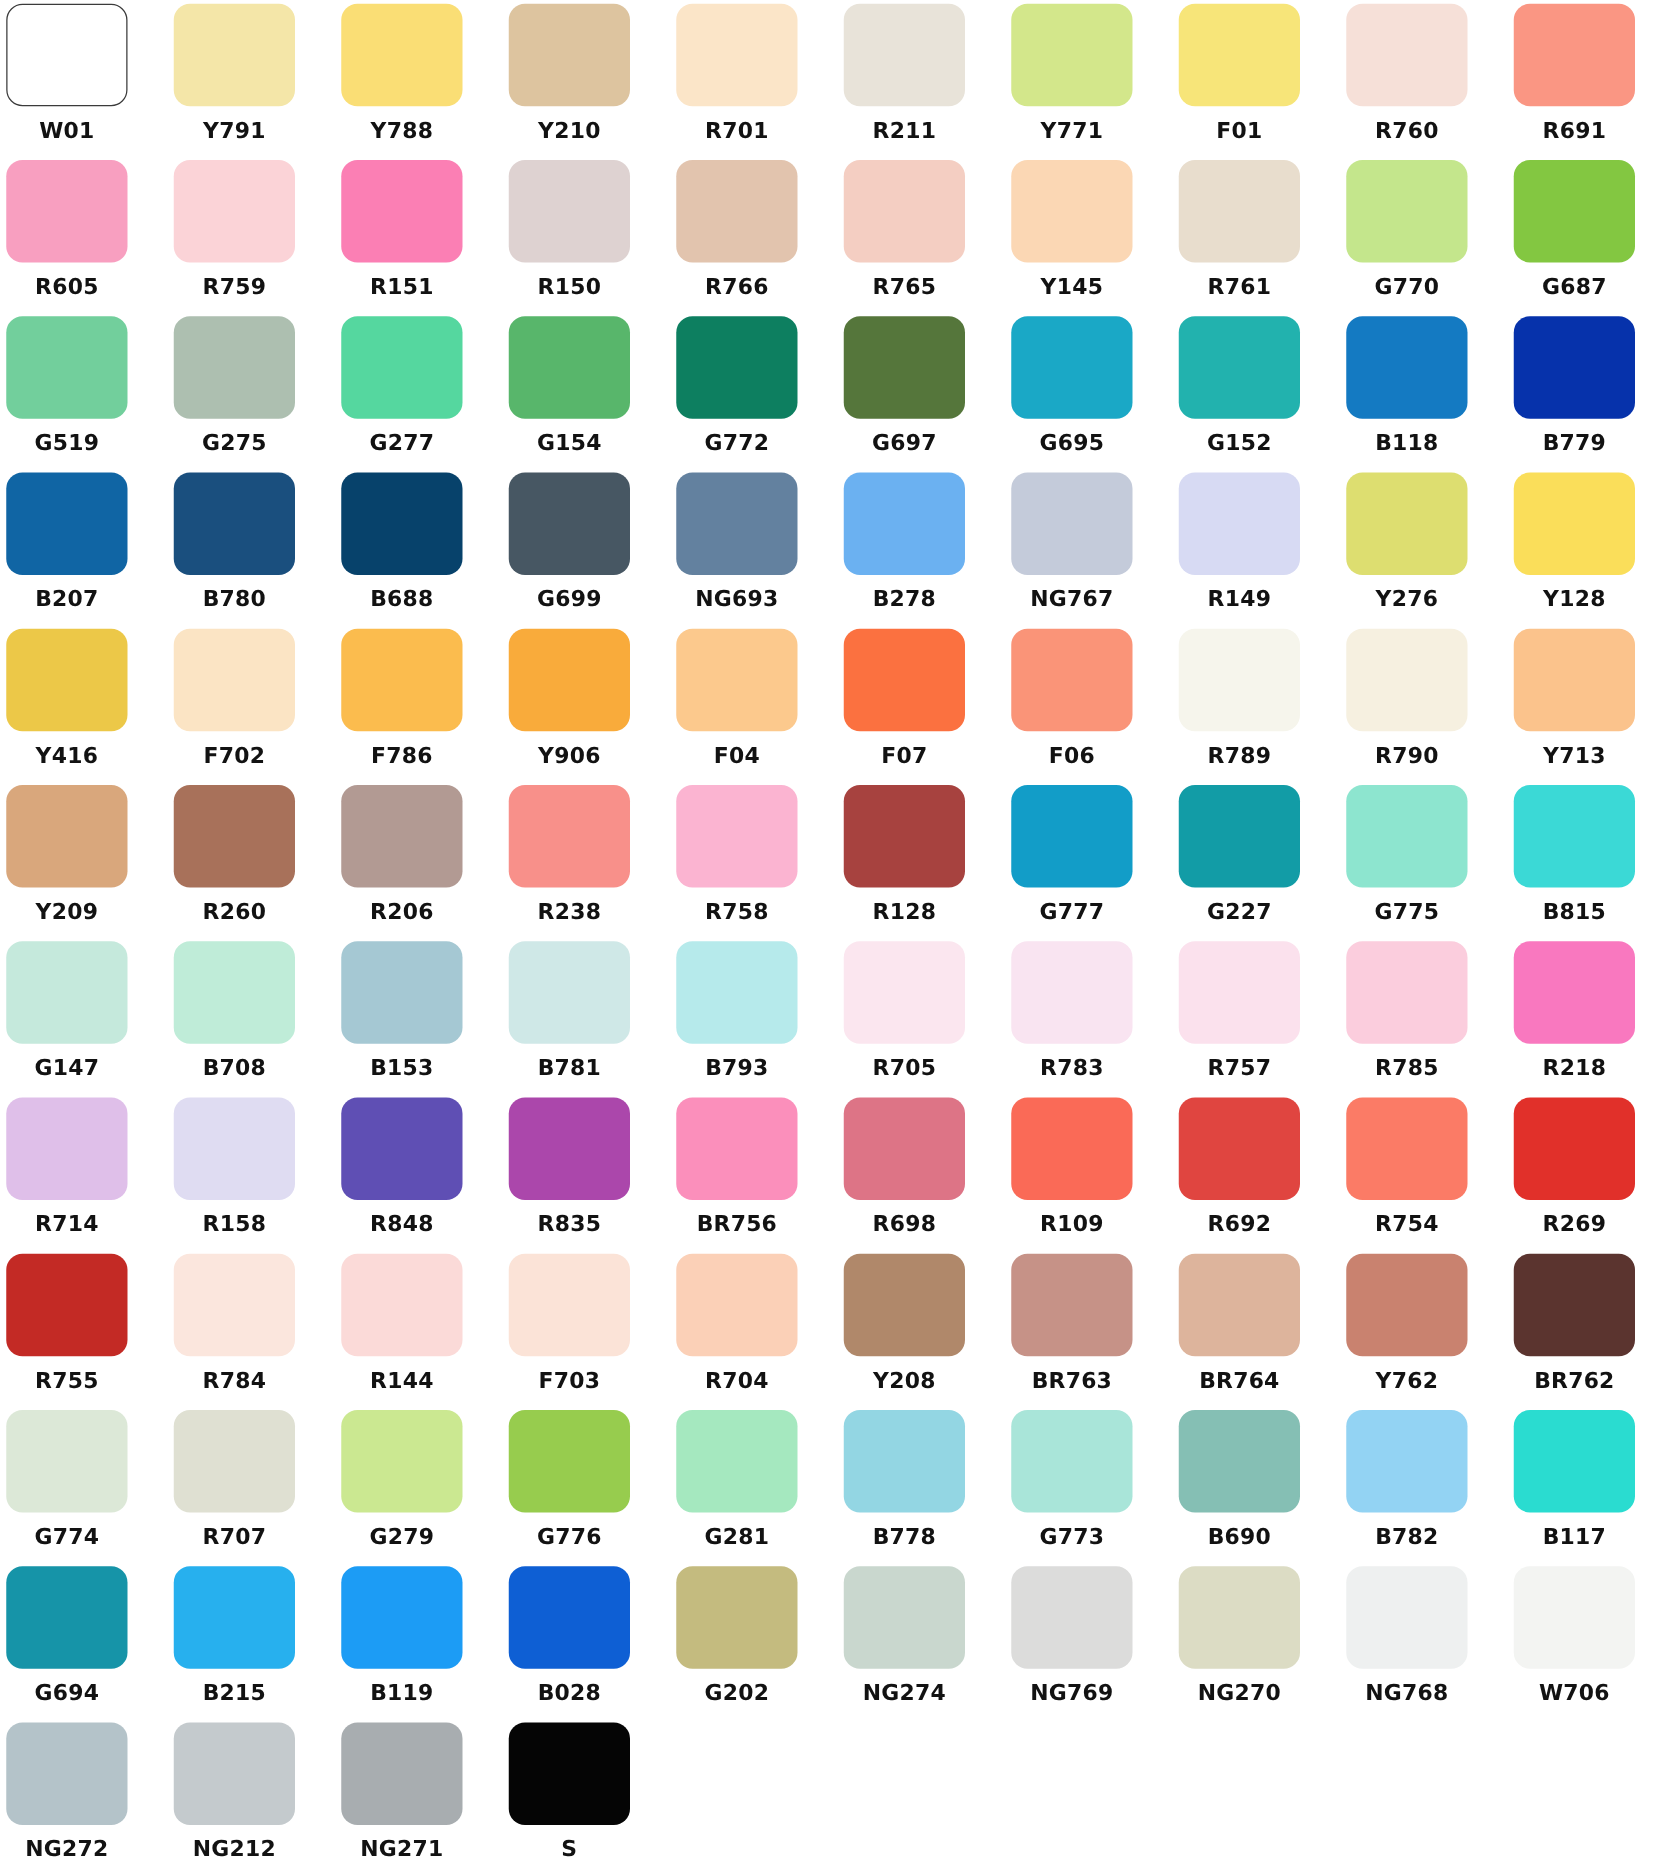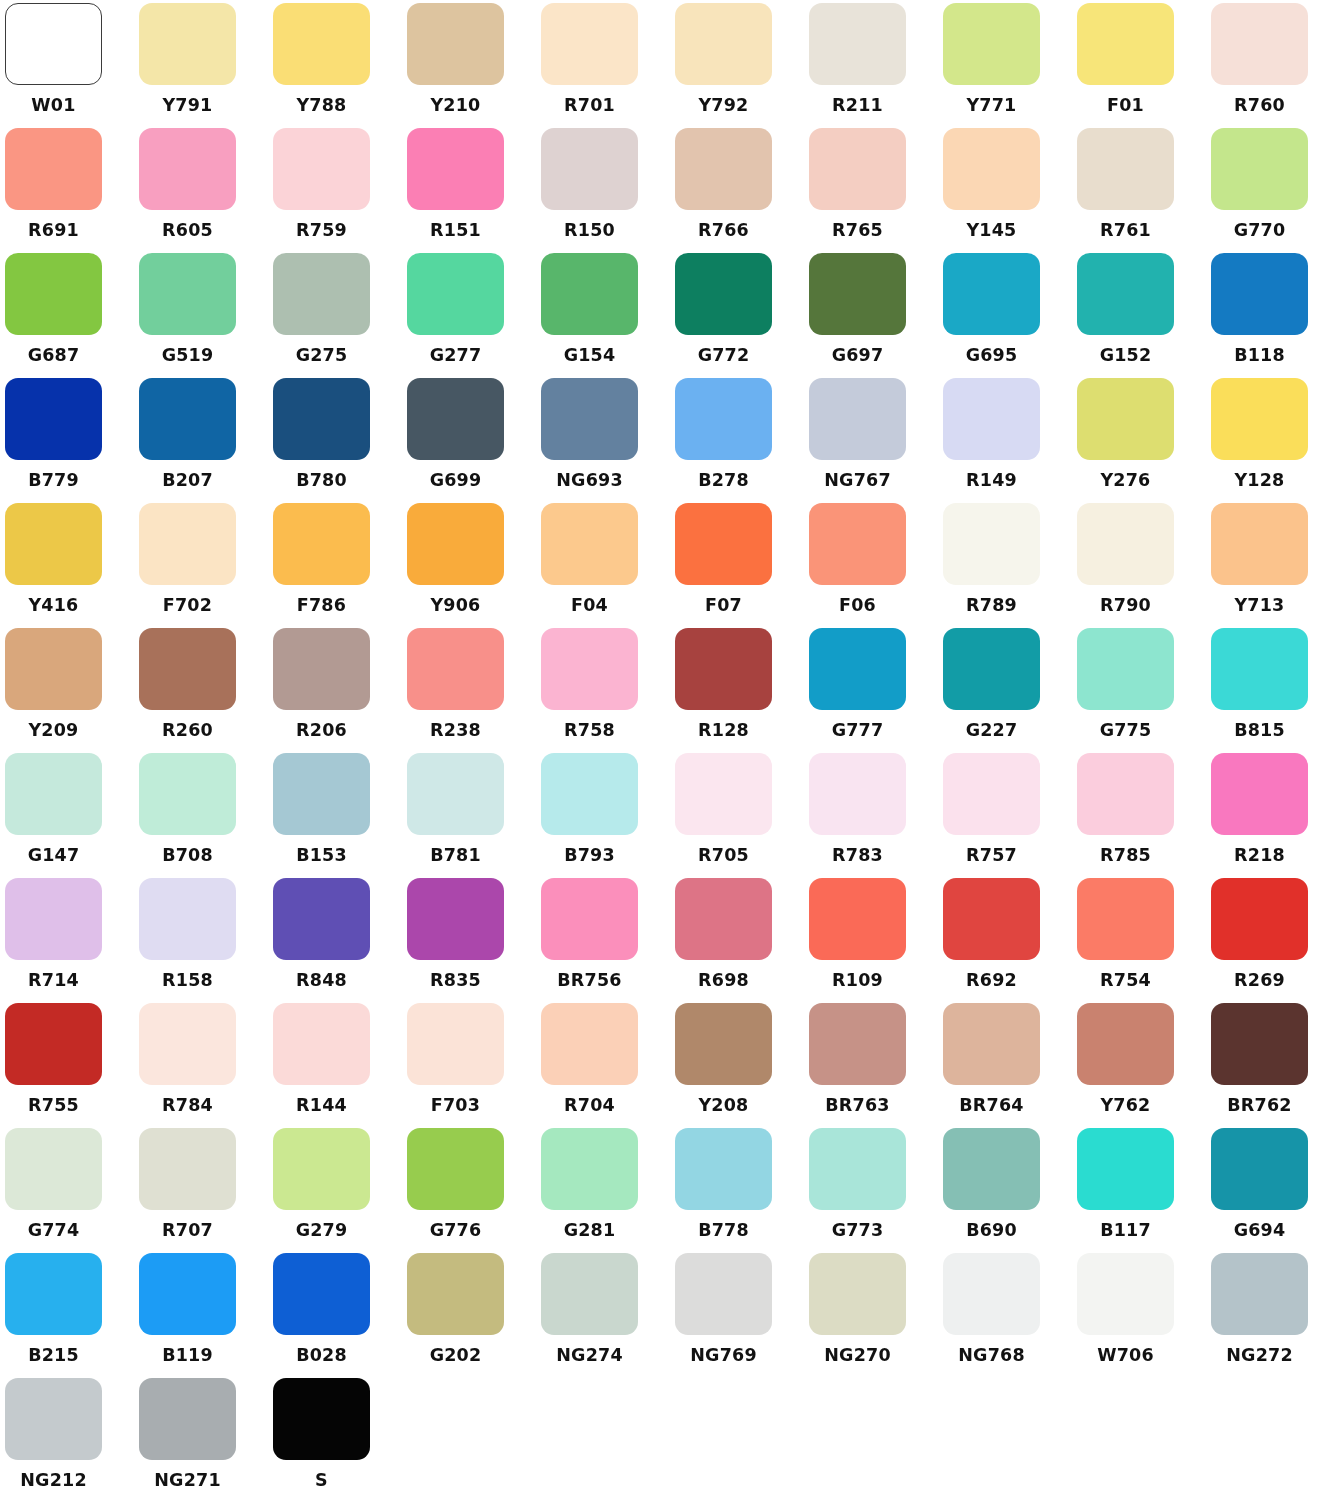--- a/index.html
+++ b/index.html
@@ -91,26 +91,20 @@
       <div class="chip-label">Y210</div>
     </div>
     <div class="swatch-cell">
       <div class="chip-wrap">
         <div class="chip" style="background-color: rgb(251, 229, 200);"></div>
       </div>
       <div class="chip-label">R701</div>
     </div>
     <div class="swatch-cell">
       <div class="chip-wrap">
-        <div class="chip" style="background-color: rgb(248, 228, 187);"></div>
-      </div>
-      <div class="chip-label">Y792</div>
-    </div>
-    <div class="swatch-cell">
-      <div class="chip-wrap">
         <div class="chip" style="background-color: rgb(232, 227, 217);"></div>
       </div>
       <div class="chip-label">R211</div>
     </div>
     <div class="swatch-cell">
       <div class="chip-wrap">
         <div class="chip" style="background-color: rgb(211, 231, 139);"></div>
       </div>
       <div class="chip-label">Y771</div>
     </div>
@@ -259,20 +253,26 @@
       <div class="chip-label">B207</div>
     </div>
     <div class="swatch-cell">
       <div class="chip-wrap">
         <div class="chip" style="background-color: rgb(26, 79, 126);"></div>
       </div>
       <div class="chip-label">B780</div>
     </div>
     <div class="swatch-cell">
       <div class="chip-wrap">
+        <div class="chip" style="background-color: rgb(7, 66, 107);"></div>
+      </div>
+      <div class="chip-label">B688</div>
+    </div>
+    <div class="swatch-cell">
+      <div class="chip-wrap">
         <div class="chip" style="background-color: rgb(71, 87, 99);"></div>
       </div>
       <div class="chip-label">G699</div>
     </div>
     <div class="swatch-cell">
       <div class="chip-wrap">
         <div class="chip" style="background-color: rgb(99, 129, 159);"></div>
       </div>
       <div class="chip-label">NG693</div>
     </div>
@@ -646,20 +646,26 @@
       <div class="chip-wrap">
         <div class="chip" style="background-color: rgb(169, 229, 217);"></div>
       </div>
       <div class="chip-label">G773</div>
     </div>
     <div class="swatch-cell">
       <div class="chip-wrap">
         <div class="chip" style="background-color: rgb(133, 191, 180);"></div>
       </div>
       <div class="chip-label">B690</div>
+    </div>
+    <div class="swatch-cell">
+      <div class="chip-wrap">
+        <div class="chip" style="background-color: rgb(147, 211, 243);"></div>
+      </div>
+      <div class="chip-label">B782</div>
     </div>
     <div class="swatch-cell">
       <div class="chip-wrap">
         <div class="chip" style="background-color: rgb(42, 220, 208);"></div>
       </div>
       <div class="chip-label">B117</div>
     </div>
     <div class="swatch-cell">
       <div class="chip-wrap">
         <div class="chip" style="background-color: rgb(22, 148, 168);"></div>

